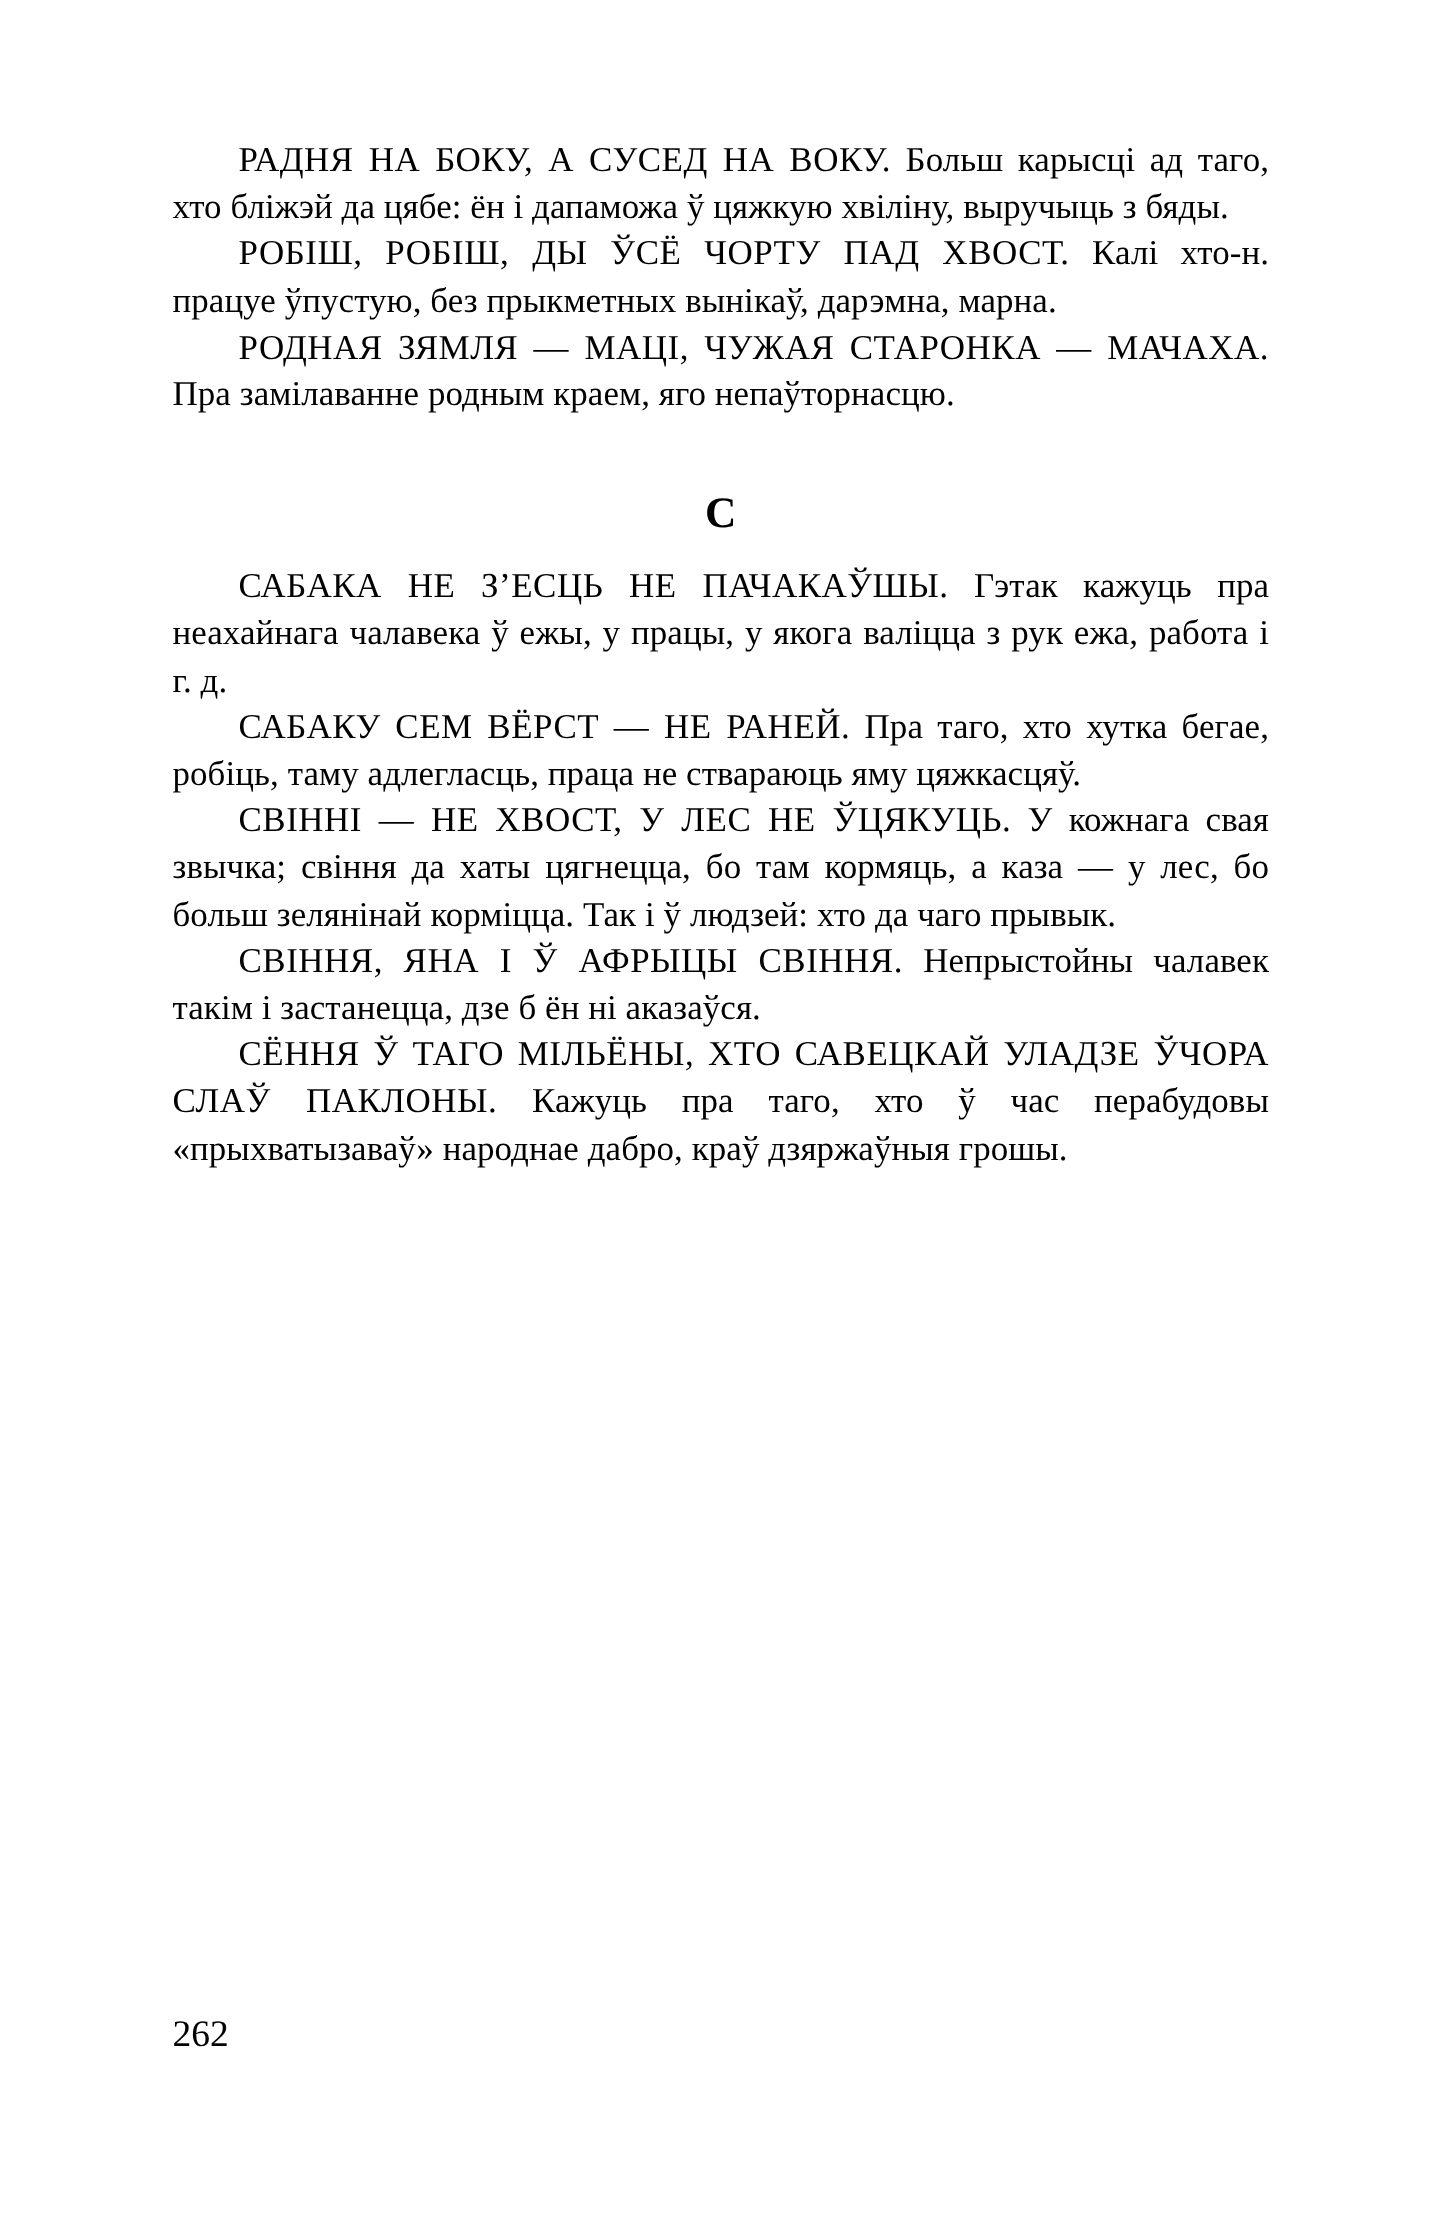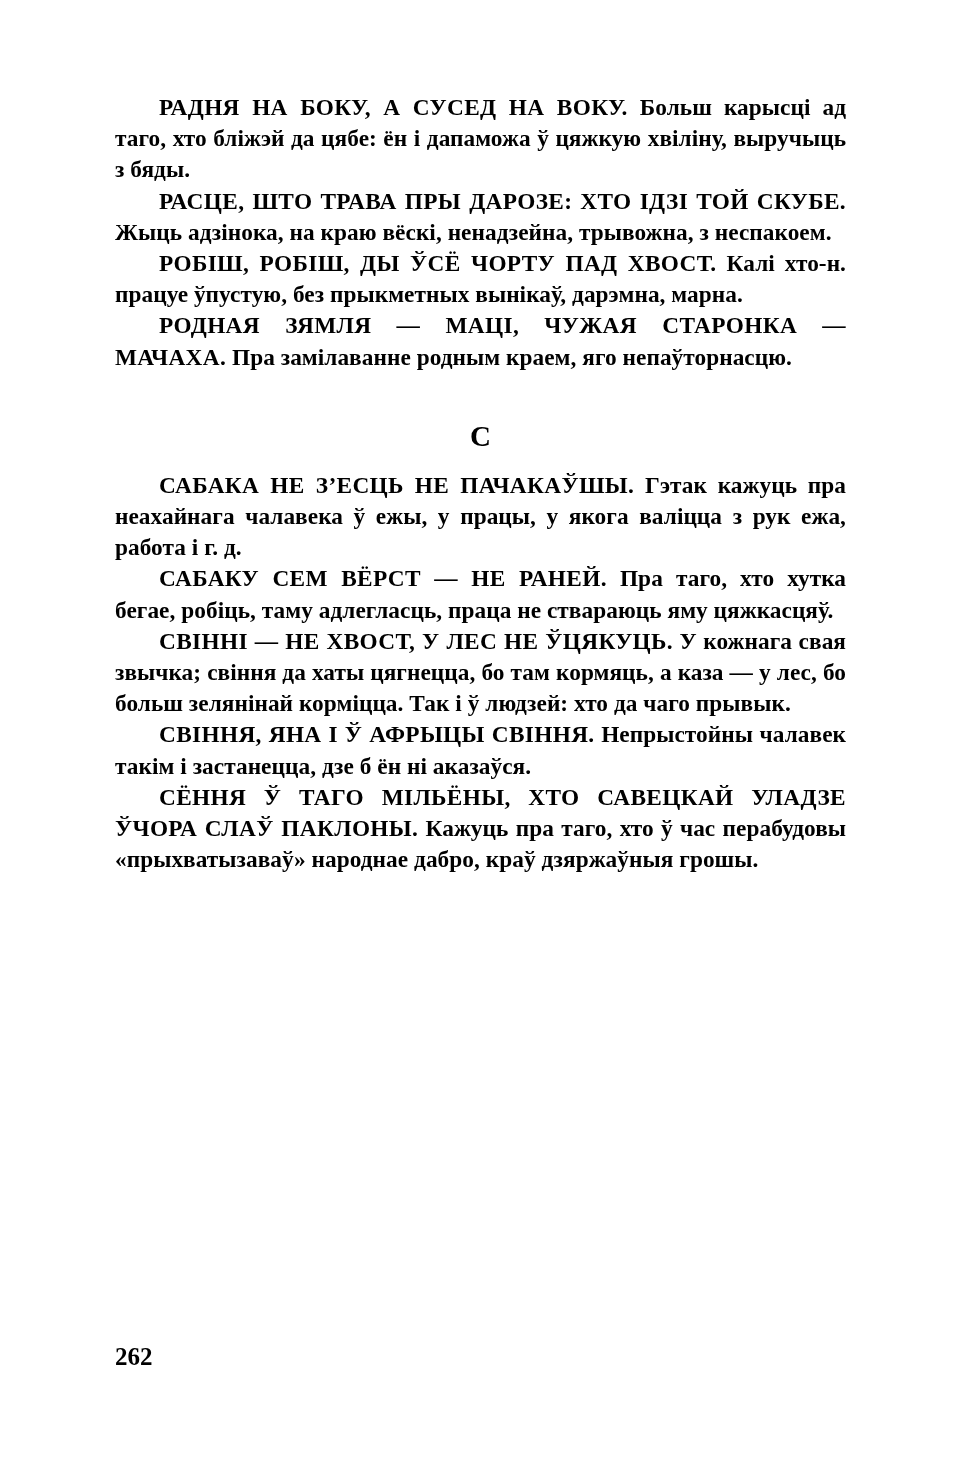--- a/index.html
+++ b/index.html
@@ -28,21 +28,20 @@
     margin: 0;
     padding: 0;
     text-indent: 44px;
     text-align: justify;
     text-justify: inter-word;
     font-size: 23.3px;
     line-height: 31.2px;
     letter-spacing: 0.05px;
     word-spacing: 0px;
     hyphens: manual;
-    font-weight: bold;
   }
   .entry .head {
     font-size: 23.3px;
     letter-spacing: 0.35px;
   }
   .section-letter {
     position: absolute;
     left: 0;
     width: 731px;
     text-align: center;
@@ -50,39 +49,37 @@
     font-weight: bold;
     line-height: 1;
   }
   .page-number {
     position: absolute;
     left: 115px;
     top: 1344px;
     font-size: 25px;
     line-height: 1;
     font-family: "Liberation Serif", "DejaVu Serif", serif;
-    font-weight: bold;
   }
   
   .gap-before-letter { height: 49px; }
   .gap-after-letter  { height: 48px; }
 </style>
 </head>
 <body>
 
 <div class="page">
 
   <div class="text-column">
 
     <p class="entry"><span class="head">РАДНЯ НА БОКУ, А СУСЕД НА ВОКУ.</span> <span>Больш карысці ад таго, хто бліжэй да цябе: ён і дапаможа ў цяжкую хвіліну, выручыць з бяды.</span></p>
 
 
 
 
-    <p class="entry"><span class="head">РАСЦЕ, ШТО ТРАВА ПРЫ ДАРОЗЕ: ХТО ІДЗІ ТОЙ СКУБЕ.</span> <span>Жыць адзінока, на краю вёскі, ненадзейна, трывожна, з неспакоем.</span></p>
 
     <p class="entry"><span class="head">РОБІШ, РОБІШ, ДЫ ЎСЁ ЧОРТУ ПАД ХВОСТ.</span> <span>Калі хто-н. працуе ўпустую, без прыкметных вынікаў, дарэмна, марна.</span></p>
 
     <p class="entry"><span class="head">РОДНАЯ ЗЯМЛЯ — МАЦІ, ЧУЖАЯ СТАРОНКА — МАЧАХА.</span> <span>Пра замілаванне родным краем, яго непаўторнасцю.</span></p>
 
     <div class="gap-before-letter"></div>
 
     <div class="section-letter">С</div>
 
     <div class="gap-after-letter"></div>

